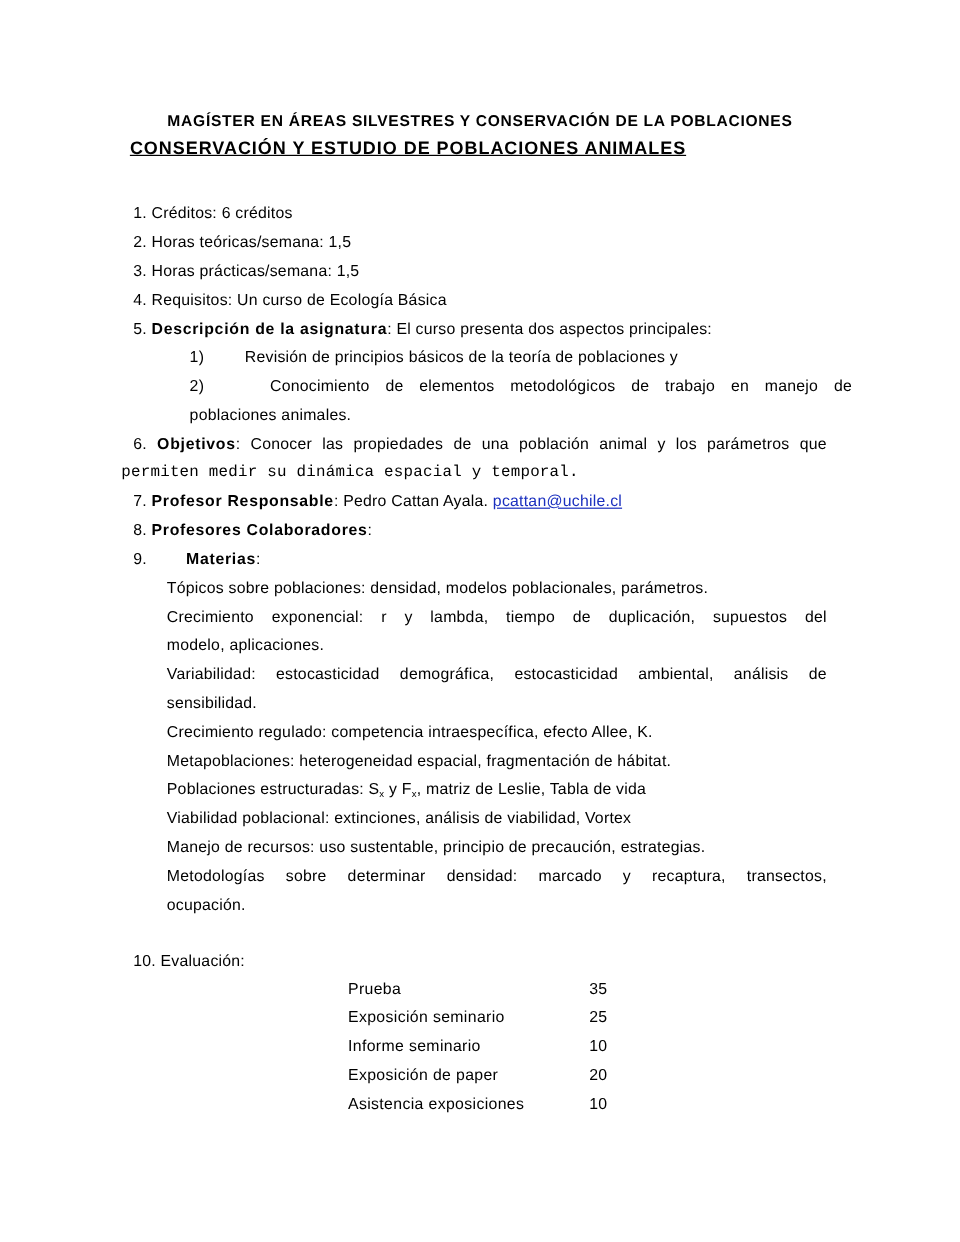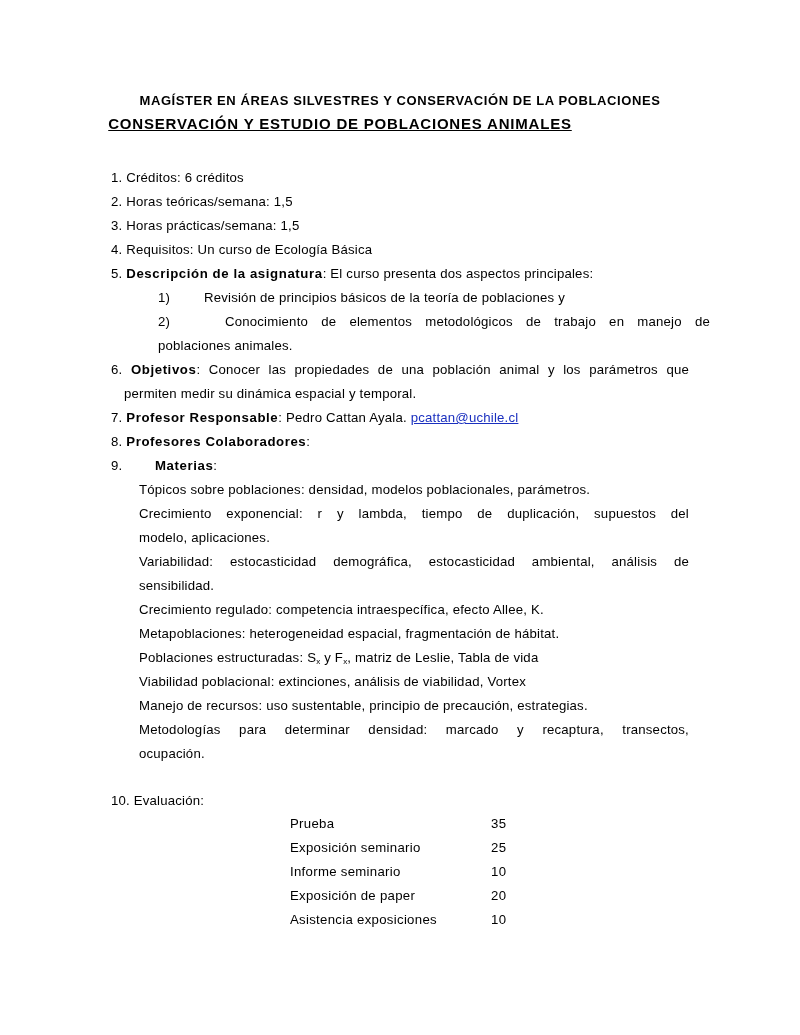--- a/index.html
+++ b/index.html
@@ -50,21 +50,21 @@
   <div class="line" style="top:290px; left:158px;">1)</div>
   <div class="line" style="top:290px; left:204px;">Revisión de principios básicos de la teoría de poblaciones y</div>
 
   <div class="line" style="top:314px; left:158px;">2)</div>
   <div class="justify" style="top:314px; left:204px; width:485px;margin-left:21px;">Conocimiento de elementos metodológicos de trabajo en manejo de</div>
   <div class="line" style="top:338px; left:158px;">poblaciones animales.</div>
 
   <div class="justify" style="top:362px; left:111px; width:578px;">
     <span>6. </span><b>Objetivos</b><span>: Conocer las propiedades de una población animal y los parámetros que</span>
   </div>
-  <div class="line" style="top:386px; left:124px;">permiten medir su dinámica espacial y temporal.</div>
+  <div class="line" style="top:386px; left:101px;font-family:Liberation Mono, monospace;">permiten medir su dinámica espacial y temporal.</div>
 
   <div class="line" style="top:410px; left:111px;">
     <span>7. </span><b>Profesor Responsable</b><span>: Pedro Cattan Ayala. </span><a class="email">pcattan@uchile.cl</a>
   </div>
 
   <div class="line" style="top:434px; left:111px;">
     <span>8. </span><b>Profesores Colaboradores</b><span>:</span>
   </div>
 
   <div class="line" style="top:458px; left:111px;">9.</div>
@@ -77,21 +77,21 @@
   <div class="line" style="top:530px; left:139px;">modelo, aplicaciones.</div>
   <div class="justify" style="top:554px; left:139px; width:550px;">Variabilidad: estocasticidad demográfica, estocasticidad ambiental, análisis de</div>
   <div class="line" style="top:578px; left:139px;">sensibilidad.</div>
   <div class="line" style="top:602px; left:139px;">Crecimiento regulado: competencia intraespecífica, efecto Allee, K.</div>
   <div class="line" style="top:626px; left:139px;">Metapoblaciones: heterogeneidad espacial, fragmentación de hábitat.</div>
   <div class="line" style="top:650px; left:139px;">
     <span>Poblaciones estructuradas: S</span><sub>x</sub><span> y F</span><sub>x</sub><span>, matriz de Leslie, Tabla de vida</span>
   </div>
   <div class="line" style="top:674px; left:139px;">Viabilidad poblacional: extinciones, análisis de viabilidad, Vortex</div>
   <div class="line" style="top:698px; left:139px;">Manejo de recursos: uso sustentable, principio de precaución, estrategias.</div>
-  <div class="justify" style="top:722px; left:139px; width:550px;">Metodologías para determinar densidad: marcado y recaptura, transectos,</div>
+  <div class="justify" style="top:722px; left:139px; width:550px;">Metodologías sobre determinar densidad: marcado y recaptura, transectos,</div>
   <div class="line" style="top:746px; left:139px;">ocupación.</div>
 
   <div class="line" style="top:793px; left:111px;">10. Evaluación:</div>
 
   <div>
     <div>
       <div class="eval-label" style="top:816px;">Prueba</div>
       <div class="eval-value" style="top:816px;">35</div>
     </div>
     <div>

